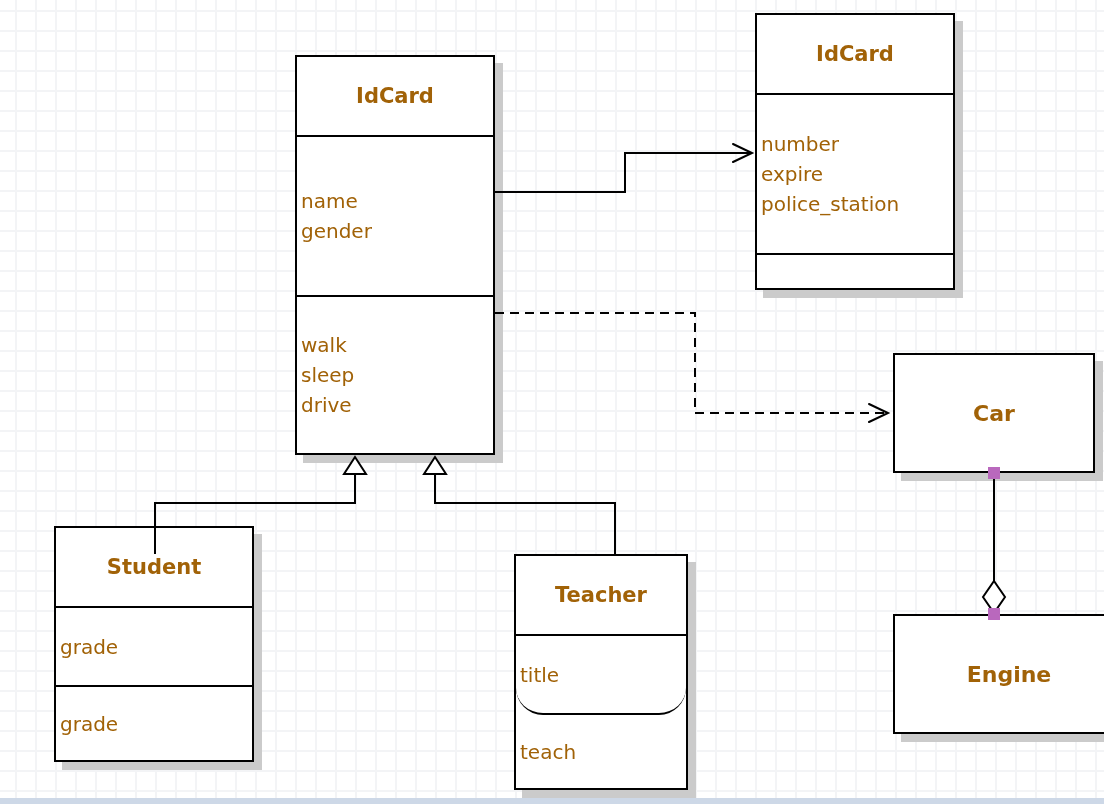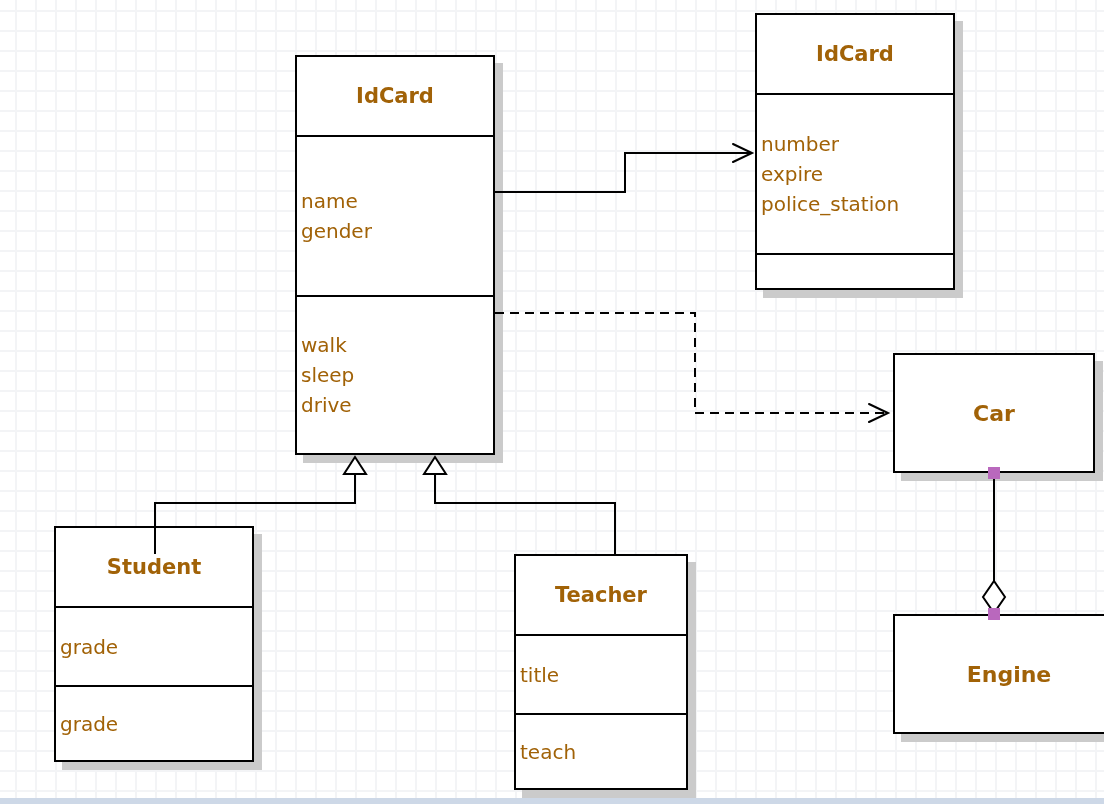--- a/index.html
+++ b/index.html
@@ -52,21 +52,21 @@
   .c-idcard {left:755px;top:13px; width:200px;height:277px;}
   .c-idcard  .uml-title{height:78px;}
   .c-idcard  .attrs{height:158px;}
   .c-car    {left:893px;top:353px;width:202px;height:120px;}
   .c-engine {left:893px;top:614px;width:232px;height:120px;}
   .c-student{left:54px; top:526px;width:200px;height:236px;}
   .c-student .uml-title{height:78px;}
   .c-student .attrs{height:77px;}
   .c-teacher{left:514px;top:554px;width:174px;height:236px;}
   .c-teacher .uml-title{height:78px;}
-  .c-teacher .attrs{height:77px;}
+  .c-teacher .attrs{height:77px;border-radius:27px;}
   
   #wires{position:absolute;left:0;top:0;z-index:5;}
   .wire{stroke:#000;stroke-width:2;fill:none;}
   .wire.dashed{stroke-dasharray:9 6;}
   .open-arrow{stroke:#000;stroke-width:2;fill:none;stroke-linecap:round;}
   .hollow{stroke:#000;stroke-width:2;fill:#ffffff;}
 </style>
 </head>
 <body>
 

